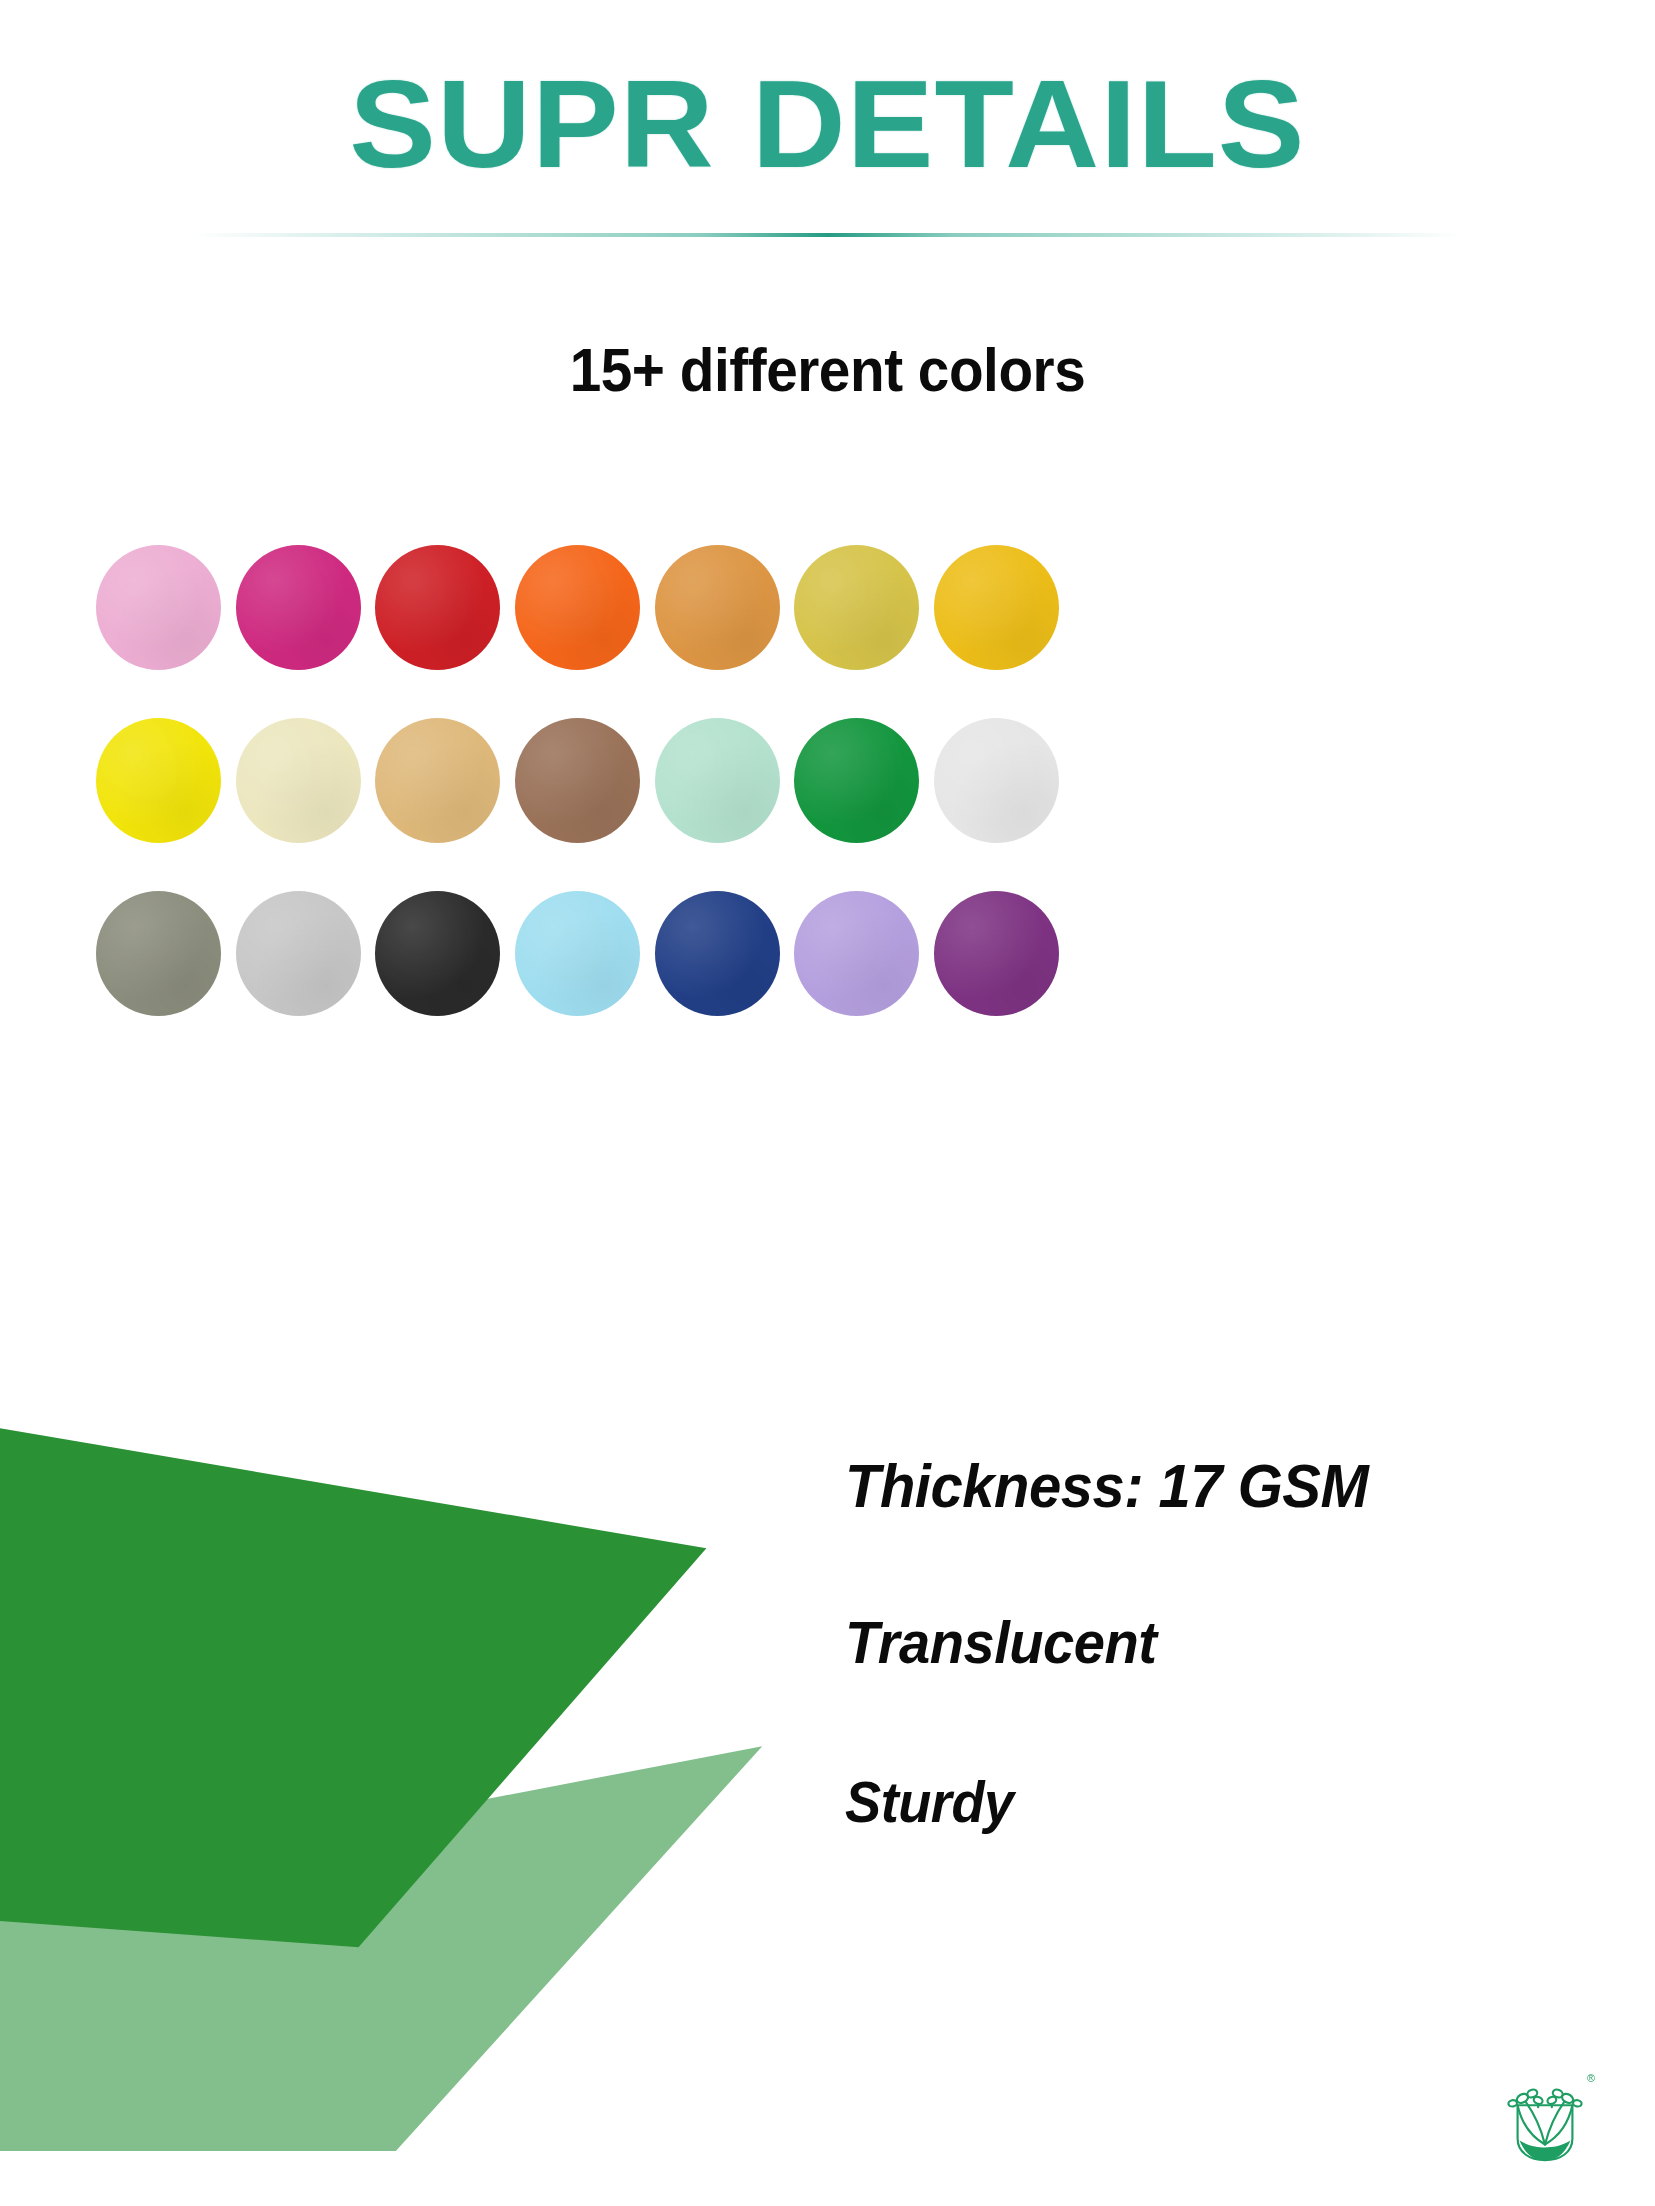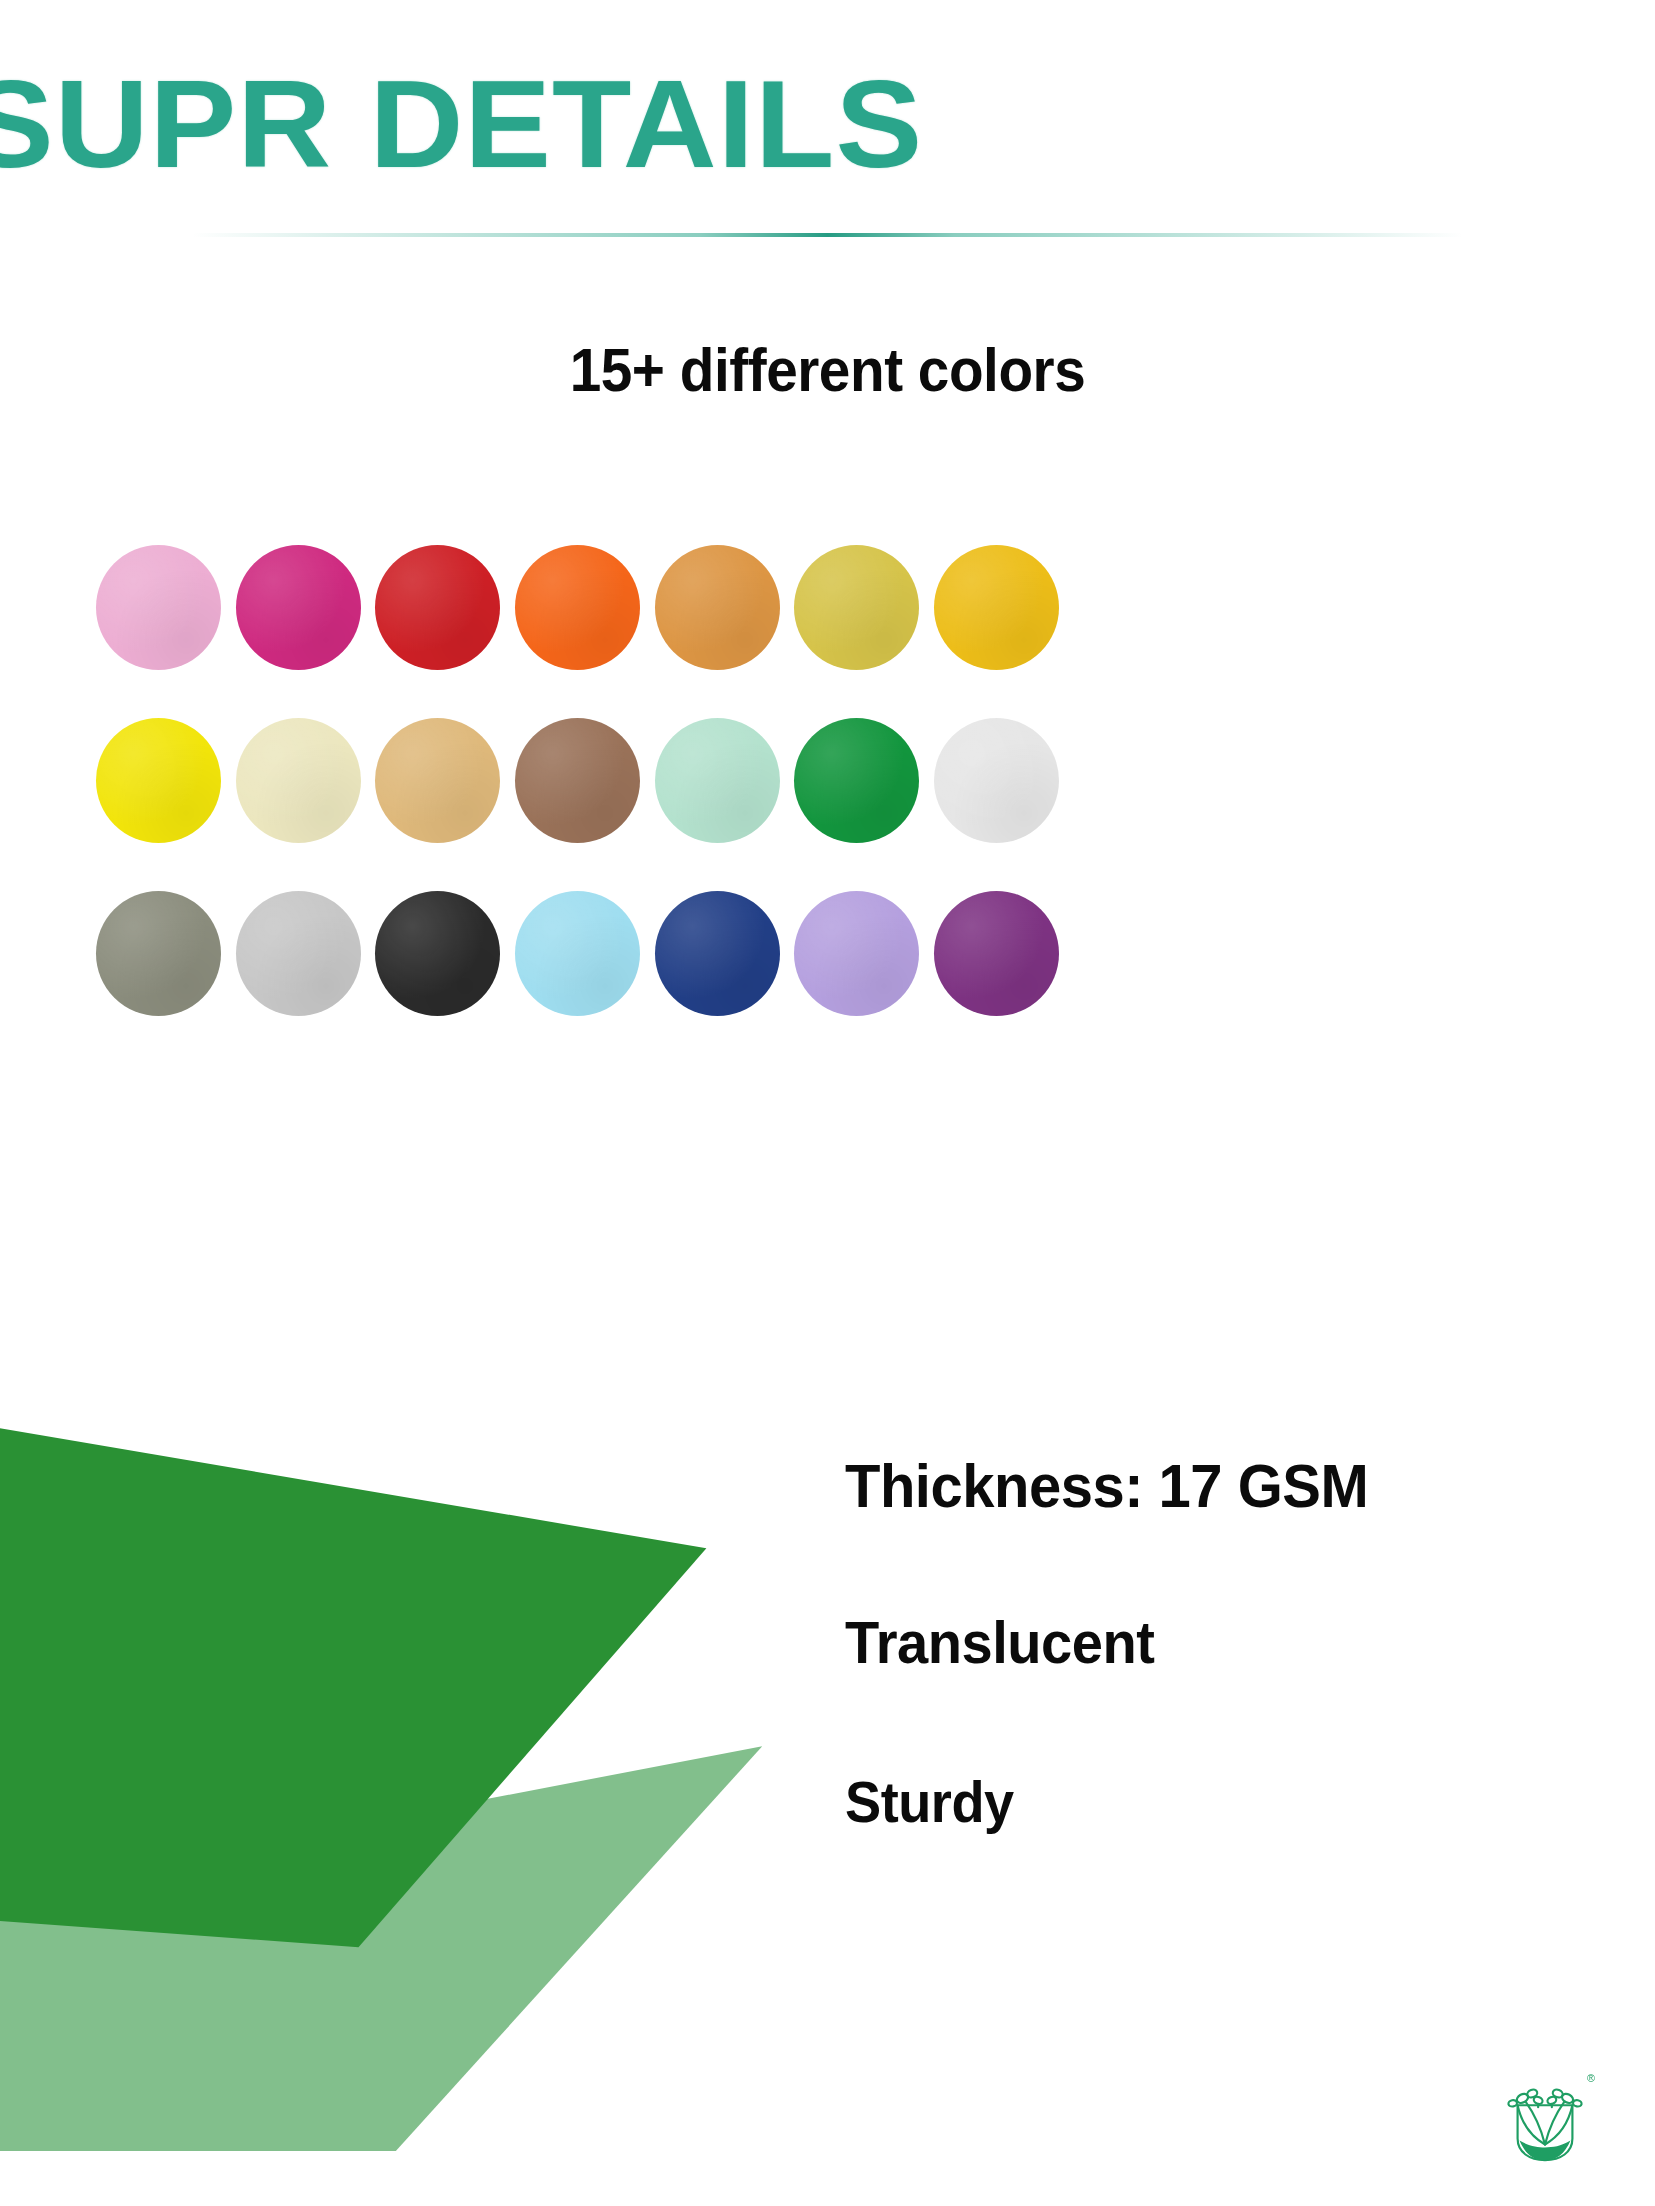--- a/index.html
+++ b/index.html
@@ -21,20 +21,21 @@
     inset: 0;
     background: #ffffff;
   }
 
   
   .header {
     position: absolute;
     top: 0;
     left: 0;
     width: 1655px;
+    text-align: center;
   }
   .title {
     margin: 0;
     padding-top: 61px;
     font-family: "Liberation Sans", sans-serif;
     font-size: 125px;
     line-height: 1.0;
     font-weight: 700;
     letter-spacing: 1px;
     color: #2aa58b;
@@ -112,20 +113,21 @@
     height: 784px;
   }
   .sheet-svg { display: block; }
 
   
   .features {
     position: absolute;
     left: 845px;
     top: 1451px;
     width: 745px;
+    font-style: italic;
   }
   .feature {
     font-family: "Liberation Sans", sans-serif;
     font-weight: 700;
     color: #0b0b0b;
     letter-spacing: -0.5px;
     transform: scaleX(0.95);
     transform-origin: left center;
     white-space: nowrap;
   }

